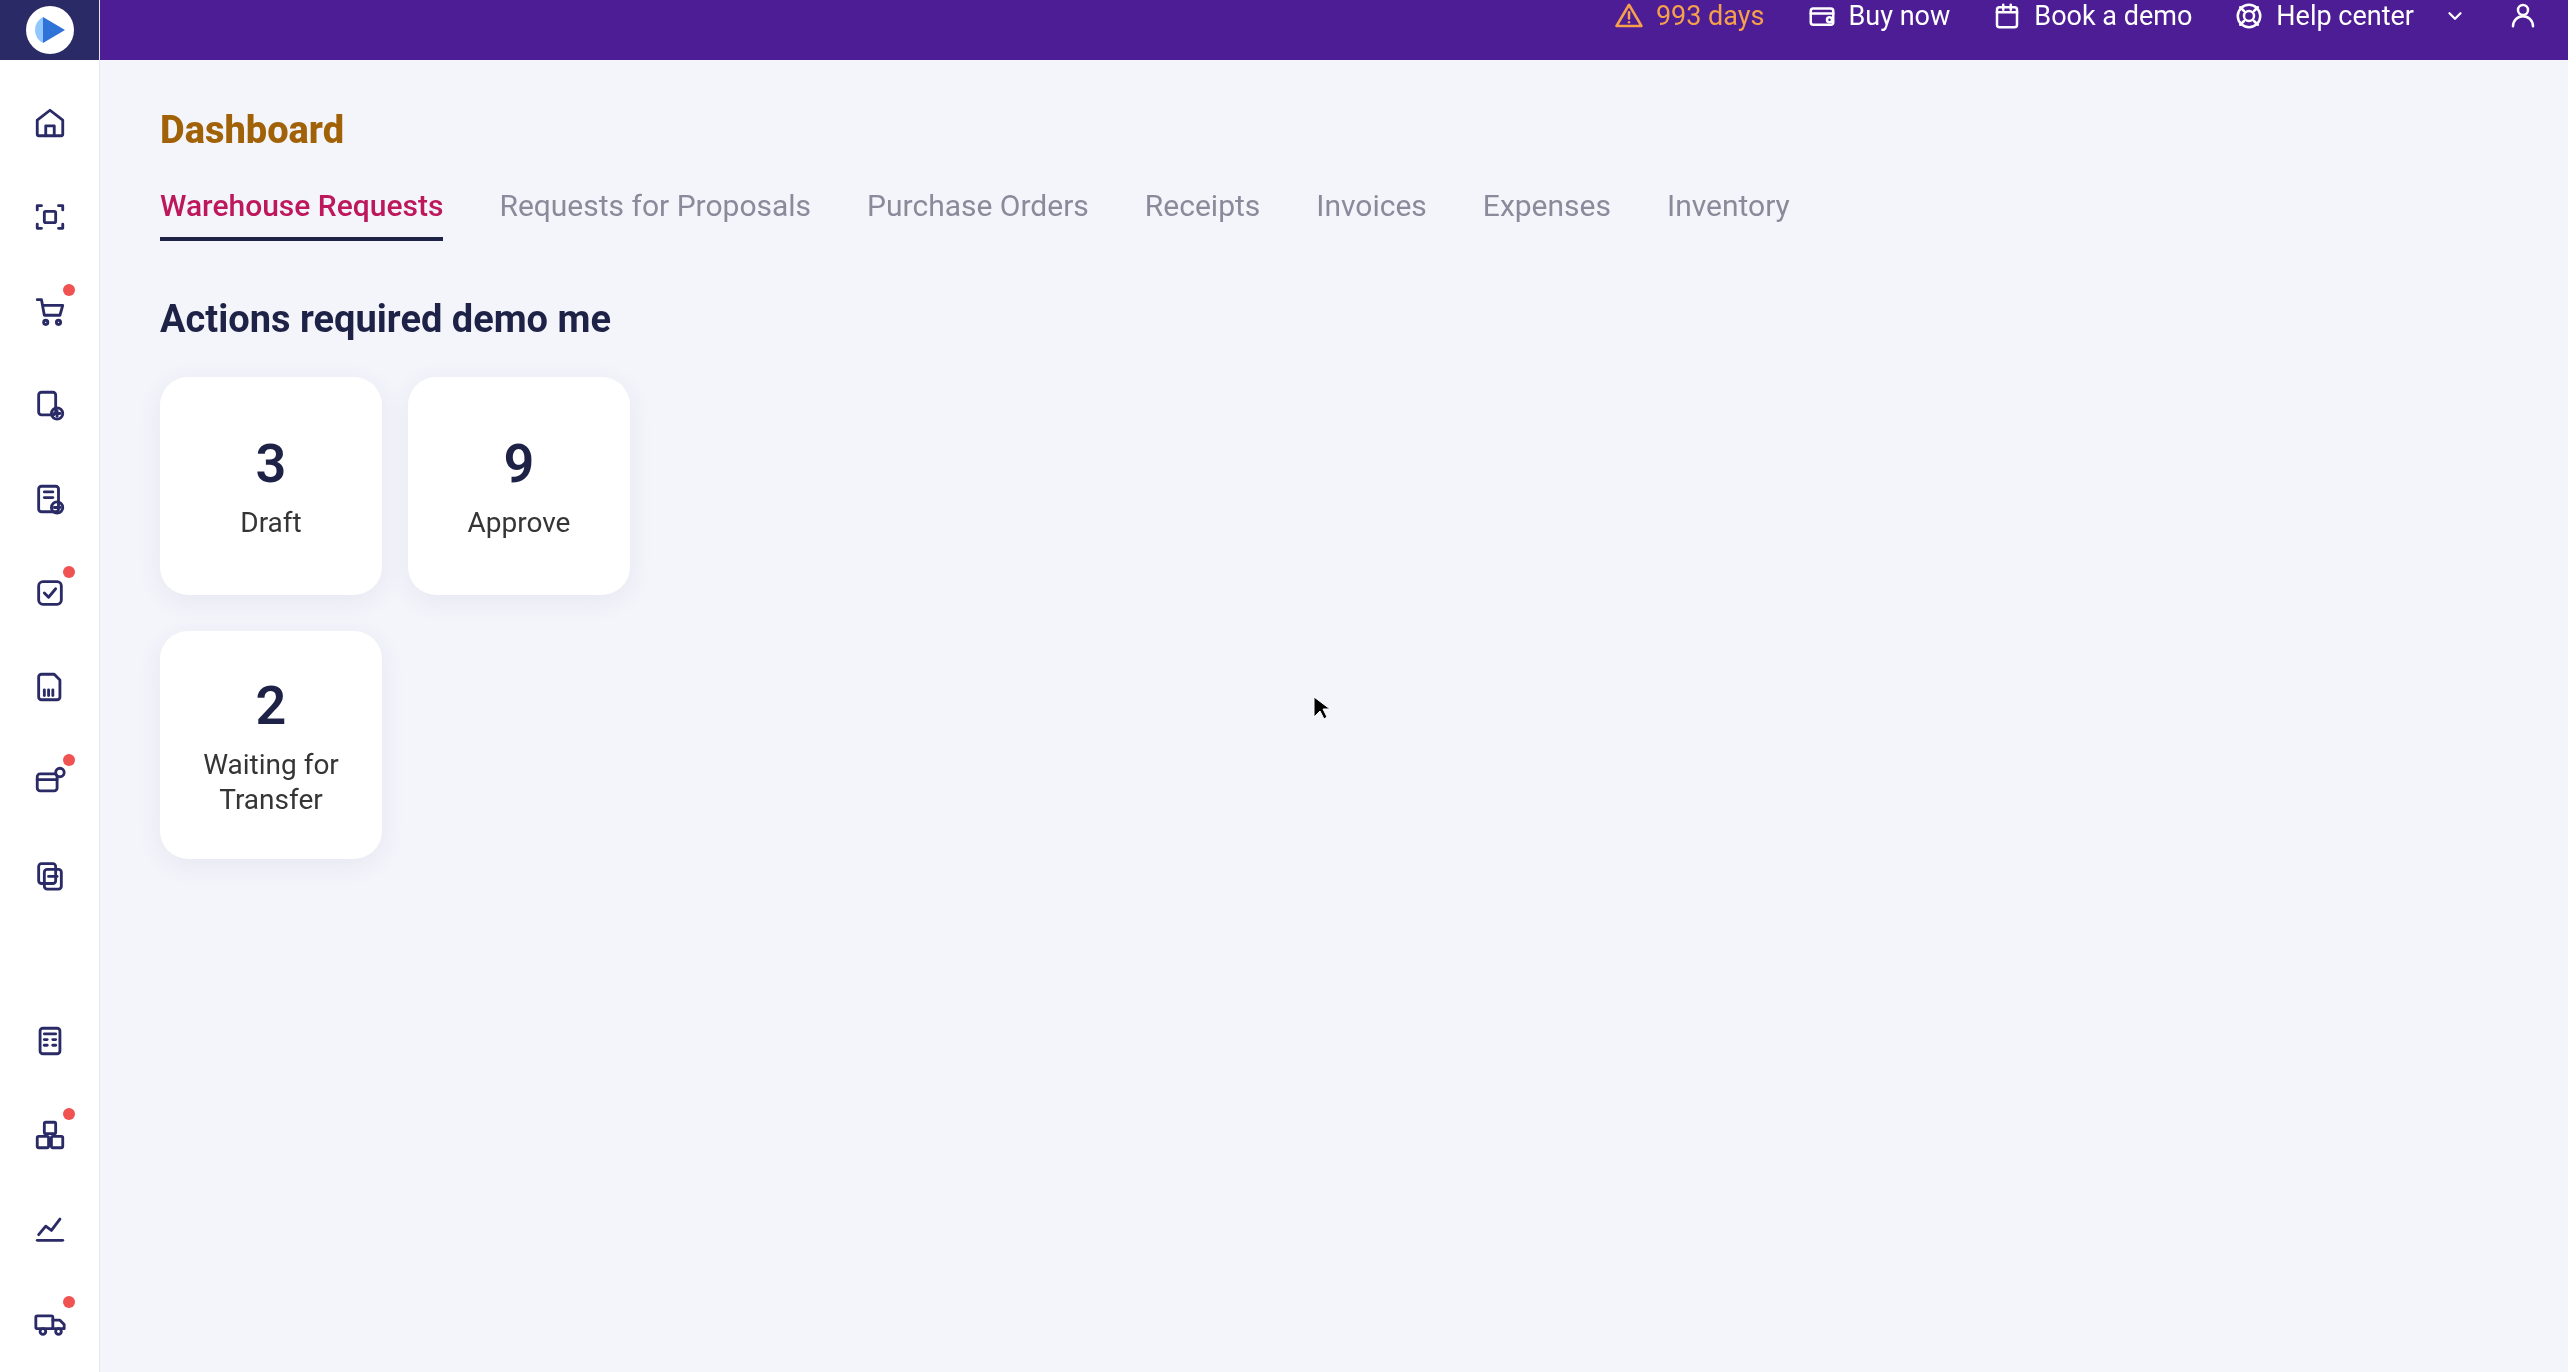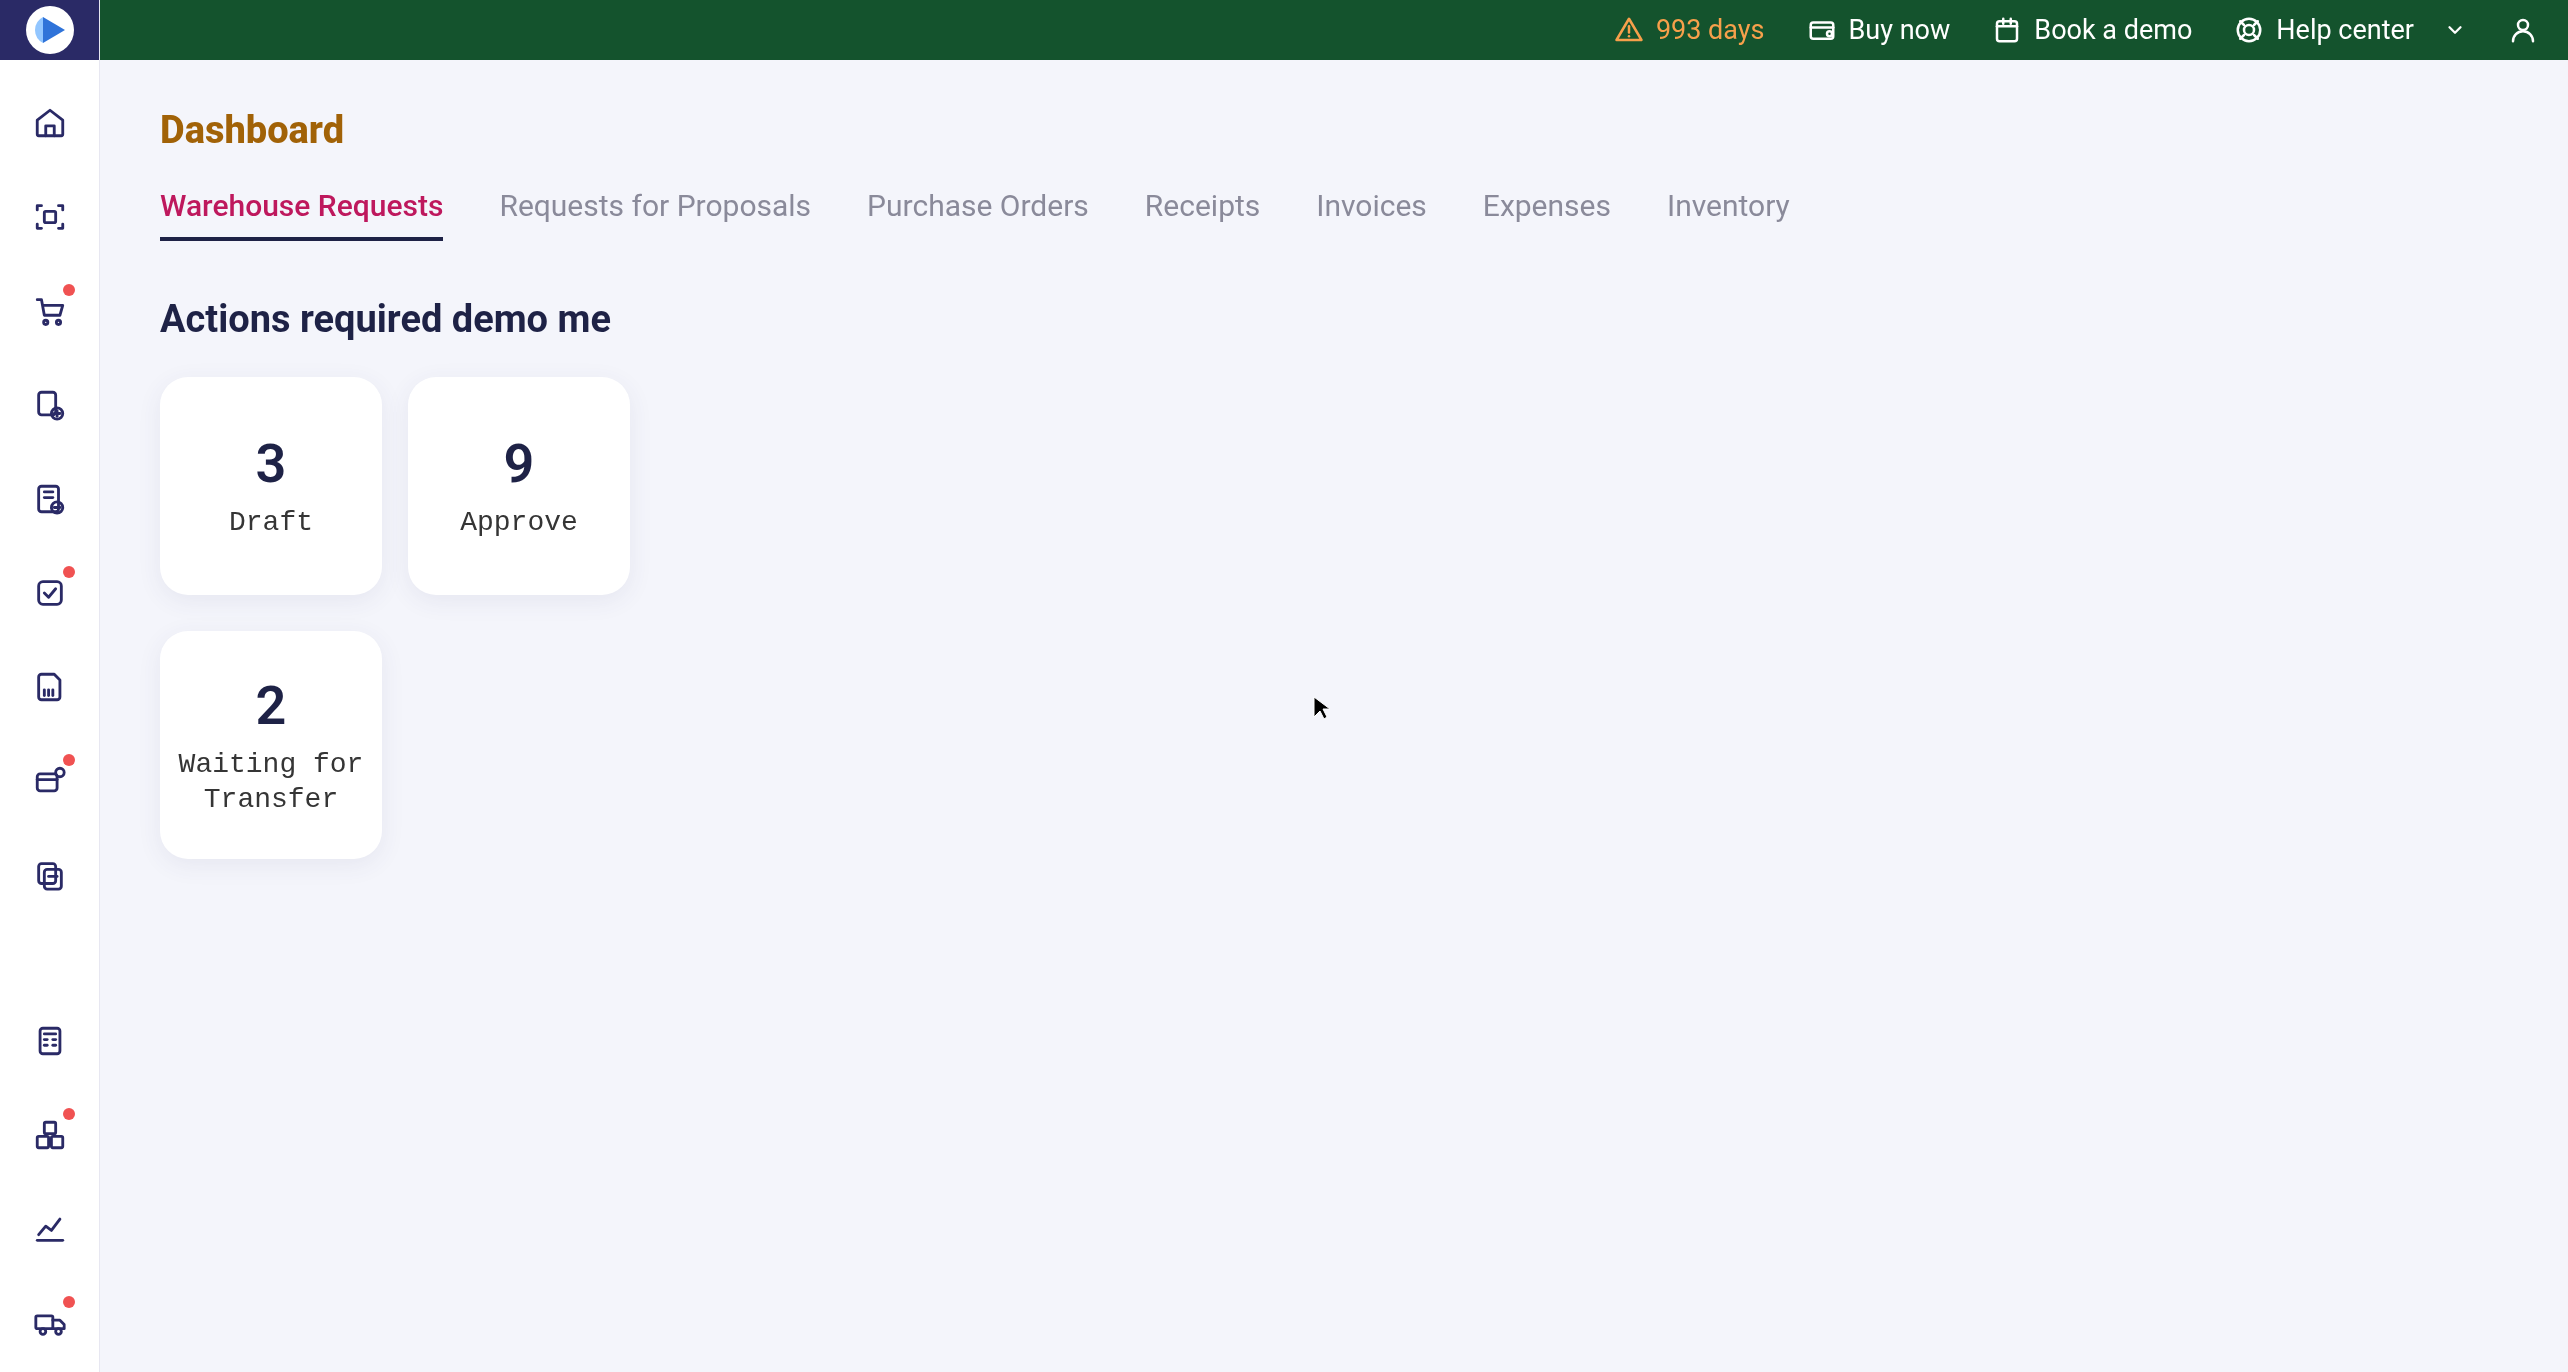--- a/index.html
+++ b/index.html
@@ -12,23 +12,23 @@
     background: #f4f5fb;
     width: 2568px;
     height: 1372px;
     position: relative;
     overflow: hidden;
   }
 
   
   .header {
     height: 60px;
-    background: #14532d;
-    display: flex;
-    align-items: center;
+    background: #4c1d95;
+    display: flex;
+    align-items: flex-start;
     justify-content: flex-end;
     padding-right: 30px;
     gap: 42px;
     color: #fff;
     position: absolute;
     top: 0;
     left: 0;
     right: 0;
   }
   .header .header-item {
@@ -162,21 +162,20 @@
     font-size: 54px;
     font-weight: 600;
     color: #1e2246;
   }
   .card .label {
     margin-top: 10px;
     font-size: 28px;
     color: #353535;
     text-align: center;
     line-height: 1.25;
-    font-family: Liberation Mono, monospace;
   }
 
   
   .cursor-pointer {
     position: absolute;
     left: 1312px;
     top: 695px;
     pointer-events: none;
   }
 

